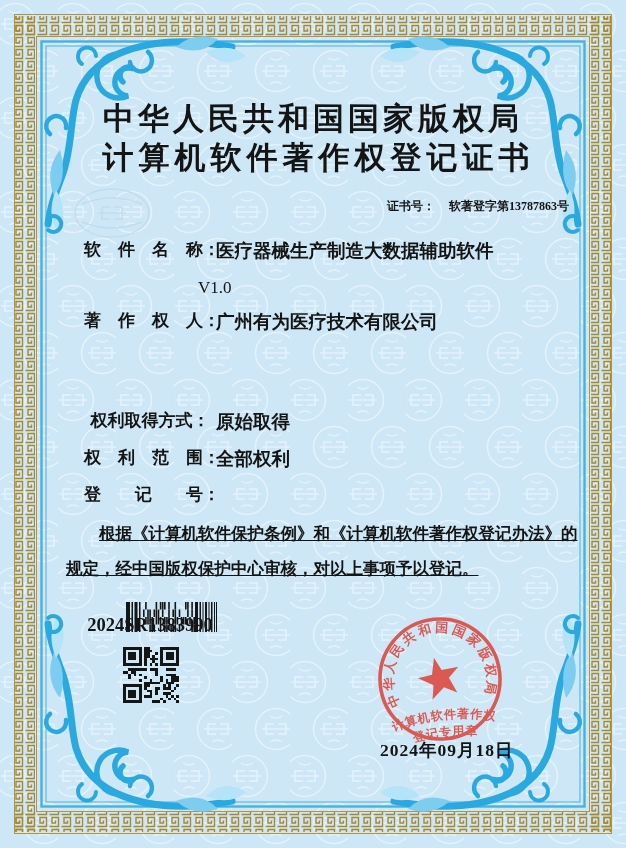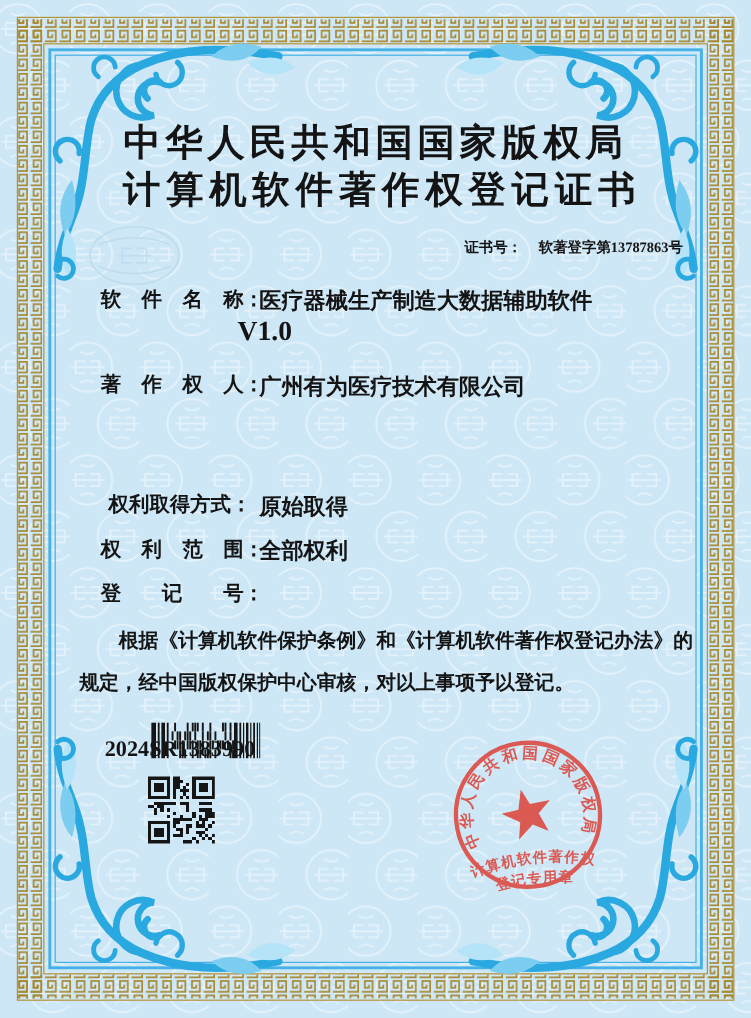--- a/index.html
+++ b/index.html
@@ -17,27 +17,27 @@
   .title1{left:0;right:0;top:98px;text-align:center;font-size:31px;font-weight:bold;letter-spacing:4px;}
   .title2{left:0;right:0;top:137px;text-align:center;font-size:31px;font-weight:bold;letter-spacing:5px;padding-left:11px;}
 
   .certno{left:387px;top:198px;font-size:12px;font-weight:bold;}
   .certno .val{margin-left:14px;}
 
   .row{left:84px;font-size:18px;font-weight:bold;display:flex;text-align:center;}
   .row .lbl{width:132px;flex:0 0 132px;font-size:17px;}
   .row .val{font-size:18.5px;}
   .r1{top:238px;}
-  .r1v2{left:198px;top:263px;font-size:23px;font-weight:bold;}
+  .r1v2{left:198px;top:278px;font-size:17px;font-weight:normal;}
   .r2{top:309px;}
   .r3{top:409px;}
   .r4{top:446px;}
   .r5{top:483px;flex-direction:column;}
 
-  .statement{left:66px;top:516px;font-size:16.5px;font-weight:bold;line-height:35px;}
+  .statement{left:66px;top:516px;font-size:16.5px;font-weight:bold;line-height:35px;text-decoration:underline;}
   .statement .l1{padding-left:33px;}
 
   .barcode{left:126px;top:602px;width:91px;height:30px;}
   .qrcode{left:123px;top:647px;width:56px;height:56px;}
   .seal{left:370px;top:609px;width:140px;height:140px;opacity:.92;}
   .date{left:380px;top:738px;font-size:17.5px;font-weight:bold;letter-spacing:1px;}
 </style>
 </head>
 <body>
 
@@ -334,14 +334,15 @@
       </text>
       <text font-size="12" font-weight="bold" letter-spacing="1" font-family="'Liberation Serif','DejaVu Serif',serif">
         <textPath href="#innerArc1" startOffset="50%" text-anchor="middle">计算机软件著作权</textPath>
       </text>
       <text font-size="12" font-weight="bold" letter-spacing="1" font-family="'Liberation Serif','DejaVu Serif',serif">
         <textPath href="#innerArc2" startOffset="50%" text-anchor="middle">登记专用章</textPath>
       </text>
     </g>
   </svg>
 
+  <div class="abs date">2024年09月18日</div>
 
 </div>
 
 </body></html>

